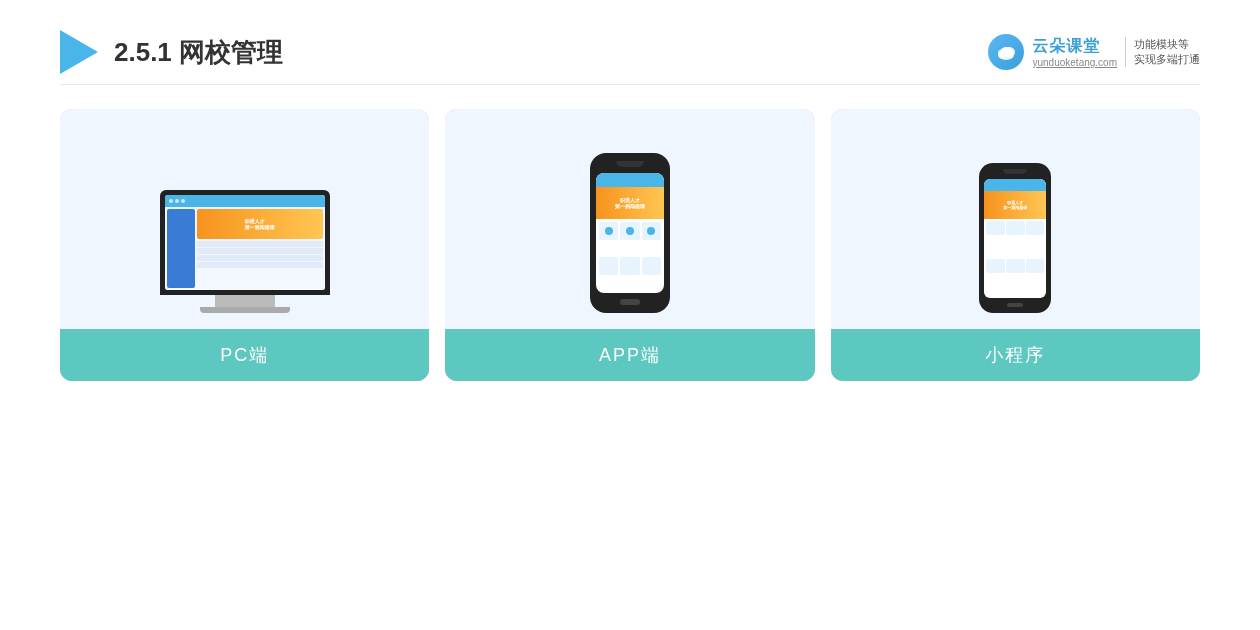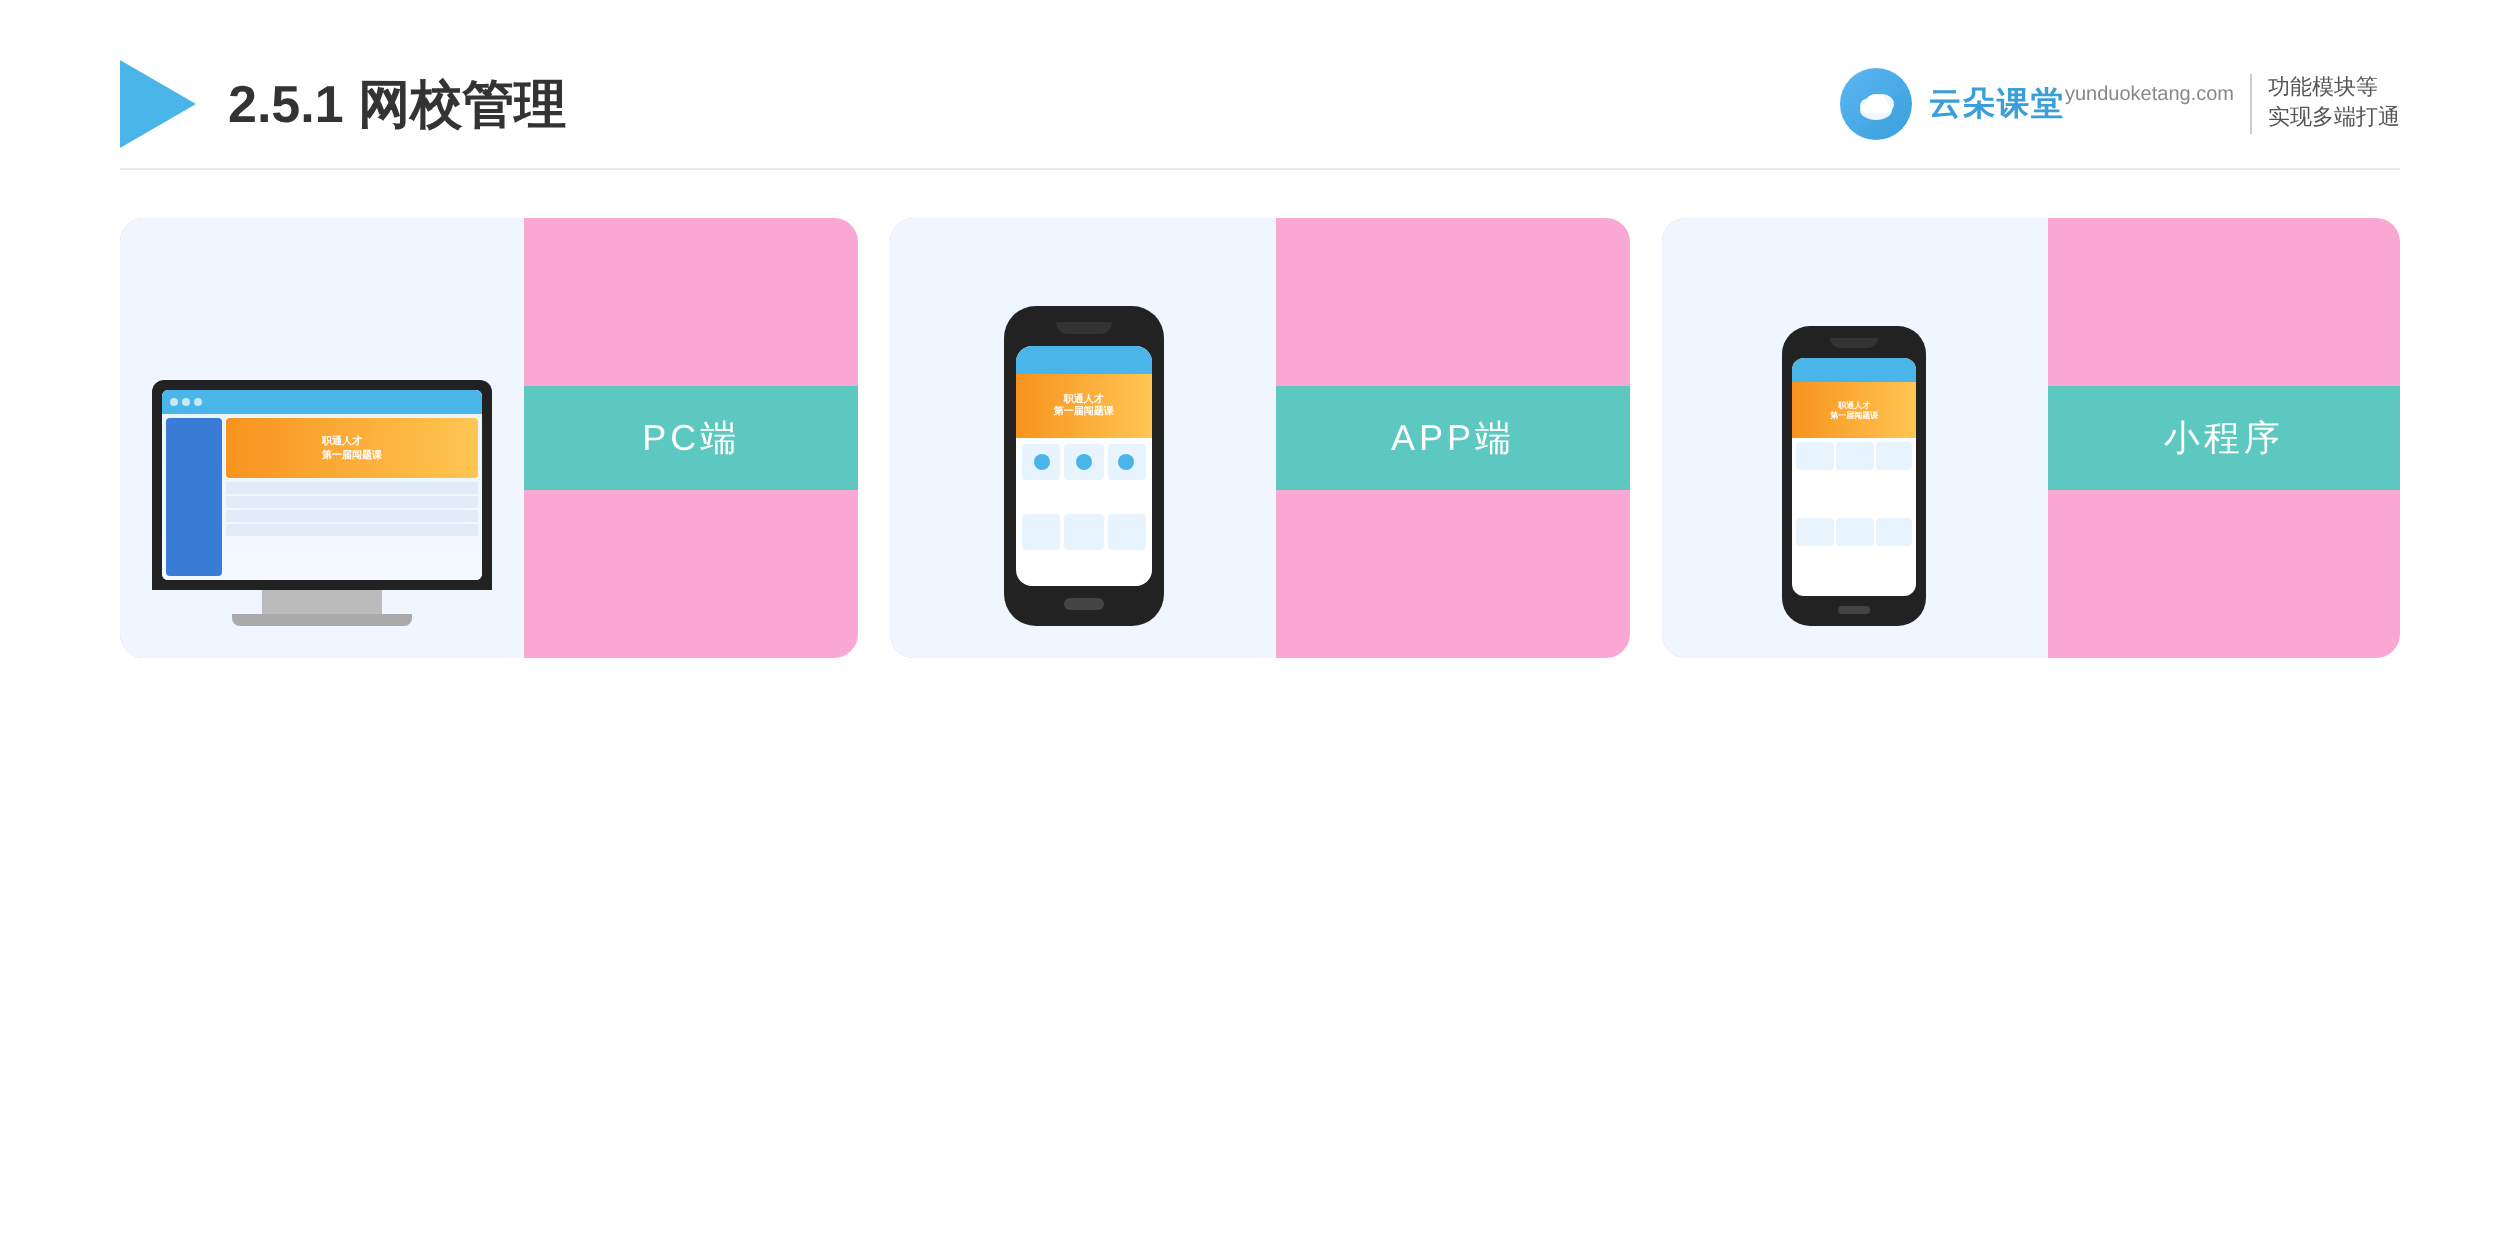--- a/index.html
+++ b/index.html
@@ -72,34 +72,35 @@
       display: flex;
       align-items: center;
       justify-content: center;
       color: white;
       font-size: 12px;
       font-weight: bold;
     }
 
     .brand-text {
       display: flex;
-      flex-direction: row;
+      flex-direction: column;
       align-items: flex-start;
     }
 
     .brand-name {
       font-size: 16px;
       color: #3a9fd8;
       font-weight: bold;
       letter-spacing: 1px;
     }
 
     .brand-url {
       font-size: 10px;
       color: #888;
+      text-decoration: underline;
     }
 
     .brand-slogan {
       font-size: 11px;
       color: #555;
       border-left: 1px solid #ccc;
       padding-left: 8px;
       line-height: 1.4;
     }
 
@@ -118,21 +119,21 @@
       justify-content: center;
       align-items: flex-start;
     }
 
     .card {
       flex: 1;
       background: #f9a8d4;
       border-radius: 12px;
       overflow: hidden;
       display: flex;
-      flex-direction: row;
+      flex-direction: column;
       align-items: center;
       min-width: 0;
     }
 
     .card-image-area {
       width: 100%;
       padding: 20px 16px 16px;
       display: flex;
       justify-content: center;
       align-items: flex-end;

